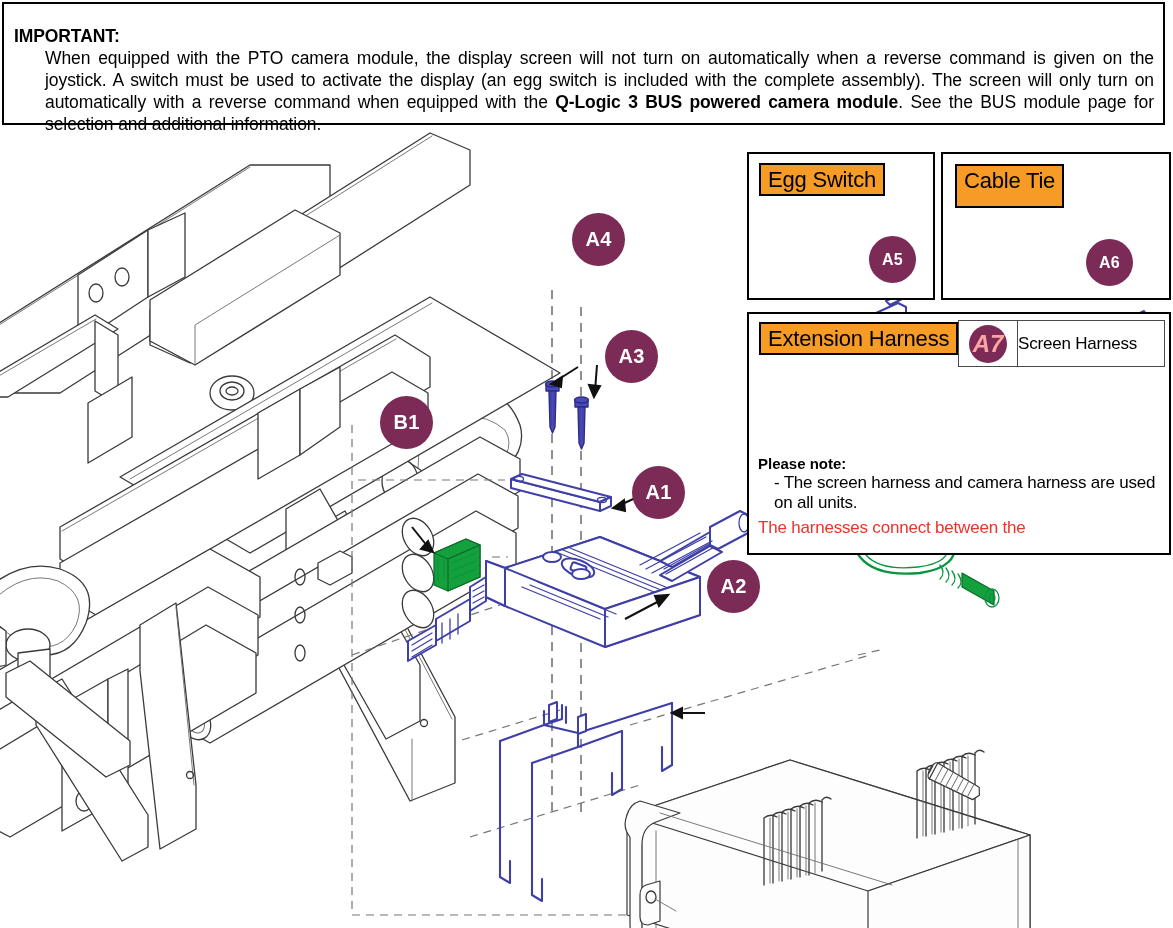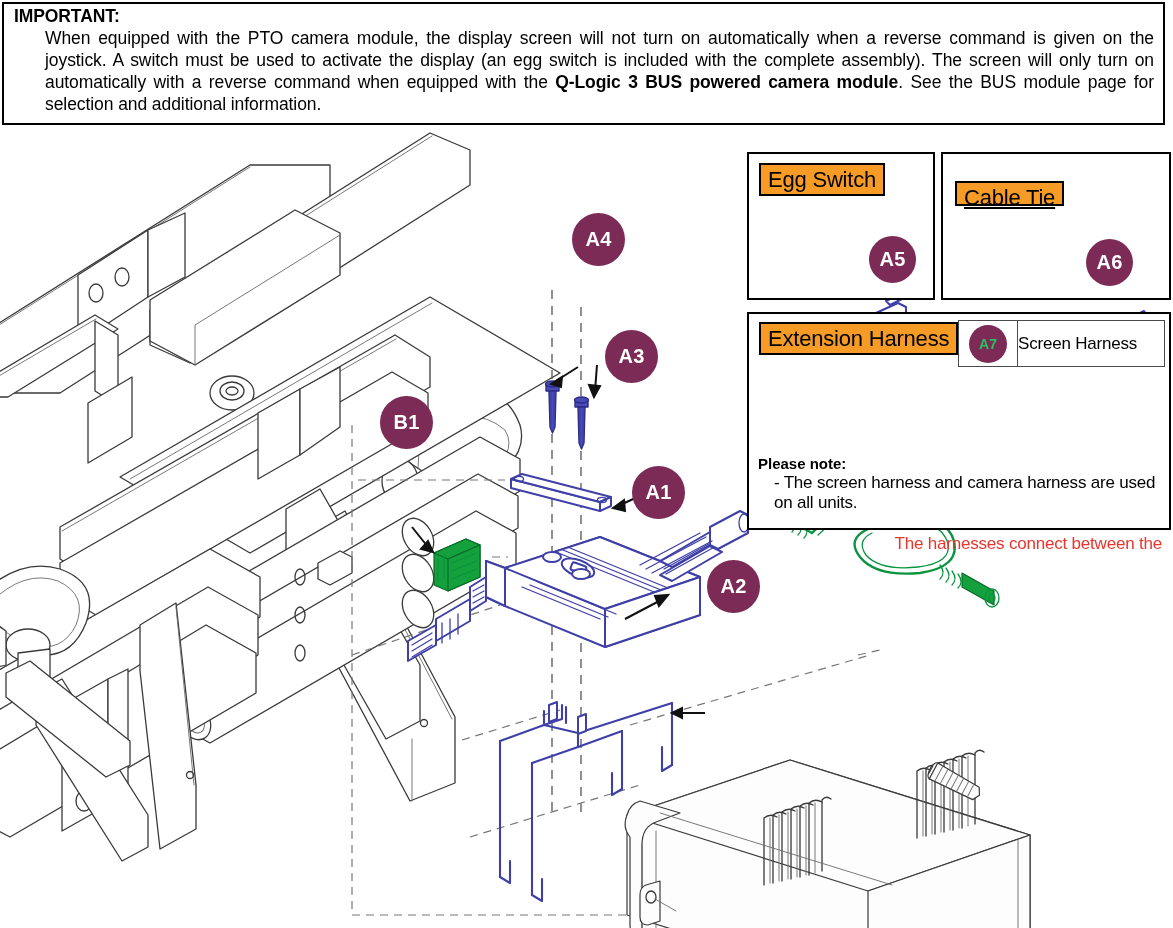--- a/index.html
+++ b/index.html
@@ -18,21 +18,21 @@
 
   
   #important-box {
     position: absolute;
     left: 2px;
     top: 2px;
     width: 1163px;
     height: 123px;
     border: 2px solid #000;
     box-sizing: border-box;
-    padding: 2px 9px 4px 10px;
+    padding: 22px 9px 4px 10px;
   }
   #important-title {
     font-size: 17.5px;
     font-weight: bold;
     line-height: 1.24;
     letter-spacing: -0.1px;
   }
   #important-body {
     font-size: 17.5px;
     line-height: 1.255;
@@ -56,51 +56,51 @@
 
   
   .panel {
     position: absolute;
     border: 2px solid #000;
     background: #ffffff;
     box-sizing: border-box;
   }
   #panel-egg-switch { left: 747px; top: 152px; width: 188px; height: 148px; }
   #panel-cable-tie  { left: 941px; top: 152px; width: 230px; height: 148px; }
-  #panel-extension  { left: 747px; top: 312px; width: 424px; height: 218px; }
+  #panel-extension  { left: 747px; top: 312px; width: 424px; height: 243px; }
 
   .panel-title {
     position: absolute;
     background: #F59B26;
     border: 2px solid #000;
     box-sizing: border-box;
     font-size: 22px;
     line-height: 30px;
     padding: 0 7px;
     white-space: nowrap;
     letter-spacing: -0.2px;
   }
   #title-egg-switch { left: 10px; top: 9px; height: 33px; }
-  #title-cable-tie  { left: 12px; top: 27px; height: 25px; text-decoration: underline; }
+  #title-cable-tie  { left: 12px; top: 10px; height: 44px; }
   #title-extension  { left: 10px; top: 8px; height: 33px; }
 
   
   .badge {
     position: absolute;
     border-radius: 50%;
     background: #7B2B55;
     color: #ffffff;
     font-weight: bold;
     display: flex;
     align-items: center;
     justify-content: center;
     letter-spacing: 0.3px;
   }
   .badge-lg { width: 53px; height: 53px; font-size: 20px; text-align: right; }
-  .badge-md { width: 47px; height: 47px; font-size: 20px; }
+  .badge-md { width: 47px; height: 47px; font-size: 16px; }
 
   
   #harness-table {
     position: absolute;
     left: 209px;
     top: 6px;
     width: 207px;
     border: 1px solid #4a4a4a;
     border-collapse: collapse;
     background: #fff;
@@ -118,42 +118,43 @@
     white-space: nowrap;
     letter-spacing: -0.2px;
     margin-top: 47px;
   }
   .inline-badge {
     display: inline-flex;
     width: 38px;
     height: 38px;
     border-radius: 50%;
     background: #7B2B55;
-    color: #22c55e;
+    color: #fca5a5;
     font-weight: bold;
-    font-size: 14px;
+    font-size: 24px;
     align-items: center;
     justify-content: center;
+    font-style: italic;
   }
 
   
   #note-block {
     position: absolute;
     left: 9px;
     top: 141px;
     width: 404px;
   }
   #note-heading { font-size: 15px; font-weight: bold; line-height: 1.2; }
   #note-line1 { font-size: 17px; line-height: 1.2; letter-spacing: -0.2px; margin-left: 16px; }
   #note-red {
     color: #E8352E;
     font-size: 17px;
     line-height: 1.22;
-    text-align: right;
-    margin-top: 20px;
+    text-align: left;
+    margin-top: 4px;
     letter-spacing: -0.2px;
   }
 
   
   .callout { position: absolute; }
 </style>
 </head>
 <body>
 
 <div id="important-box">

